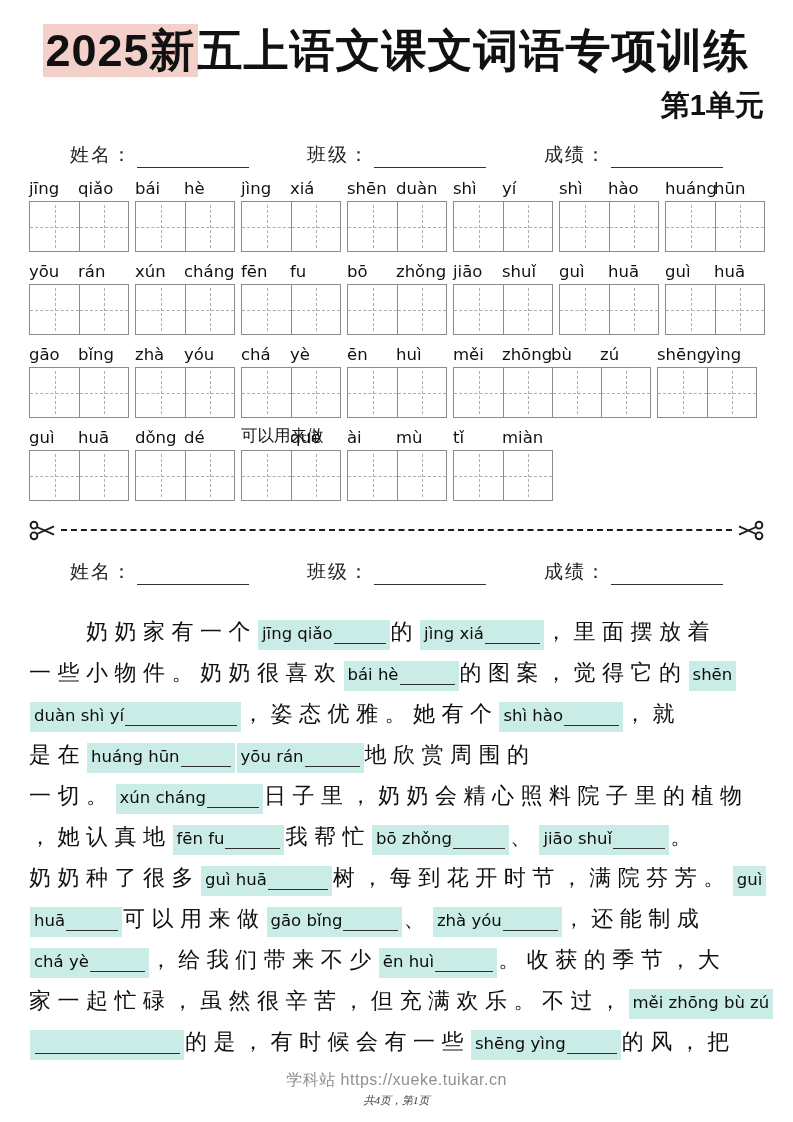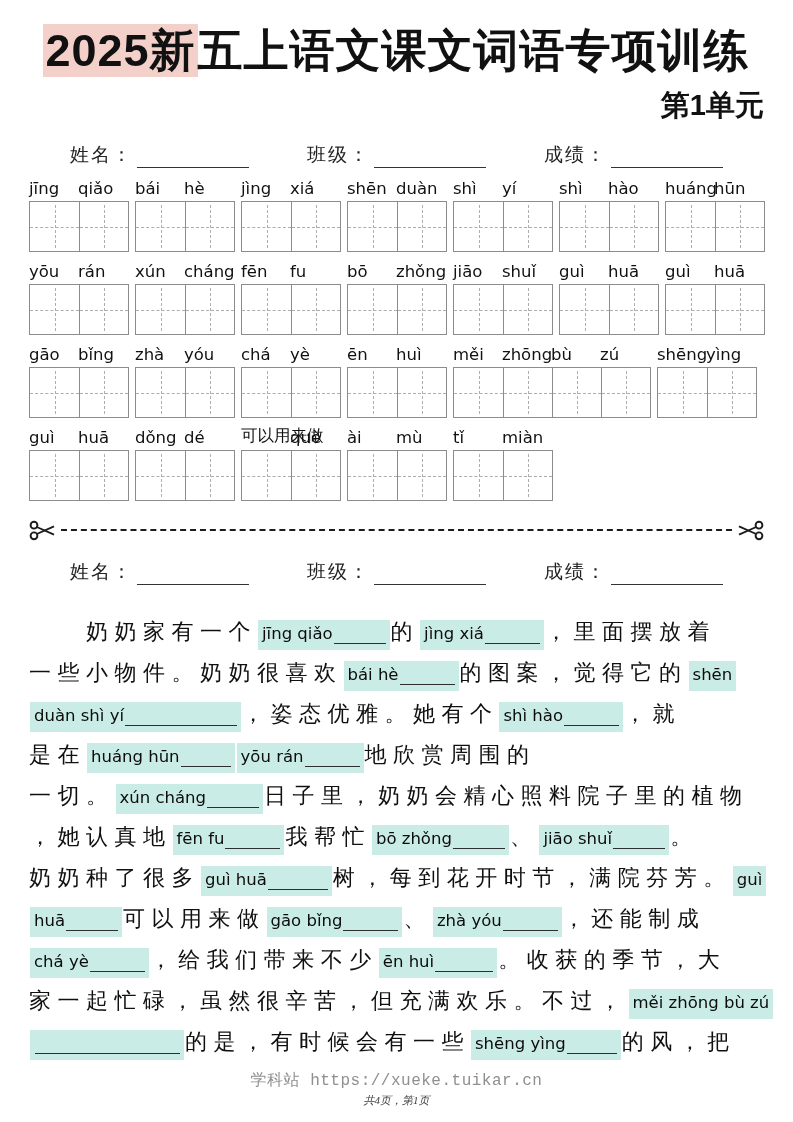--- a/index.html
+++ b/index.html
@@ -88,21 +88,21 @@
   }
   .blank-ul {
     display:inline-block; height:1px;
     border-bottom:1.6px solid #2e2e2e;
     margin-bottom:2px; margin-left:1px;
   }
 
   
   .footer { position:absolute; left:0; right:0; bottom:14px; text-align:center; }
   .footer .site {
-    font-family:Liberation Mono, monospace;
+    font-family:Liberation Sans, sans-serif;
     font-size:16px; color:#8f8f8f; letter-spacing:0.5px;
   }
   .footer .pages { font-size:11px; color:#3f3f3f; margin-top:2px;font-style:italic; }
 </style>
 </head>
 <body>
 
 <div class="page">
 
   <div class="title"><span class="hl">2025新</span><span>五上语文课文词语专项训练</span></div>

